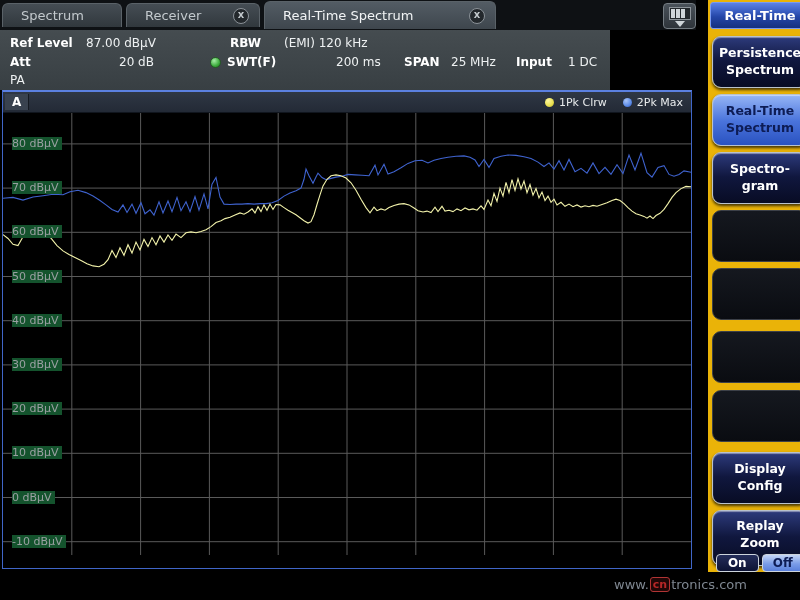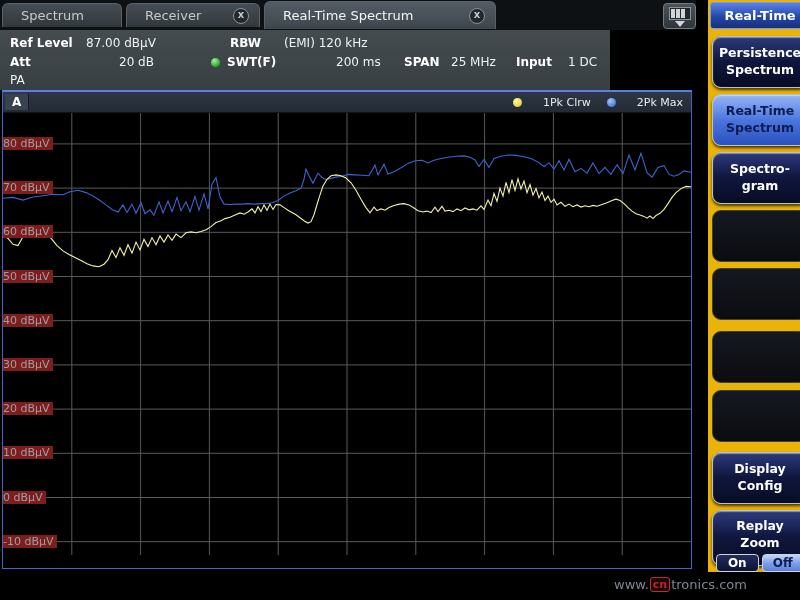--- a/index.html
+++ b/index.html
@@ -31,25 +31,25 @@
        background:radial-gradient(circle at 35% 30%,#a6eda6,#3fae3f 60%,#1d7a1d);border:1px solid #245c24;}
 
   
   #chartwin{position:absolute;left:2px;top:90px;width:690px;height:479px;box-sizing:border-box;
             border:1px solid #4066c8;border-top:2px solid #5b80e0;background:#000;}
   #charthead{height:20px;background:linear-gradient(#2f3744,#232a36);display:flex;align-items:center;
              border-bottom:1px solid #10151d;}
   #winid{margin-left:2px;padding:0 7px;height:16px;line-height:16px;background:#39424f;color:#fff;
          font-weight:bold;font-size:12px;border-right:1px solid #151a22;}
   #legend{margin-left:auto;display:flex;gap:16px;margin-right:8px;font-size:11px;color:#e8ebec;align-items:center;}
-  .legitem{display:flex;align-items:center;gap:21px;}
+  .legitem{display:flex;align-items:center;gap:5px;}
   .dot{width:9px;height:9px;border-radius:50%;}
   #plot{position:relative;width:688px;height:442px;background:#000;}
   #plot svg{position:absolute;left:0;top:0;}
-  .ylab{position:absolute;left:0;color:#9aa0a2;font-size:11px;line-height:13px;background:#7f1d1d;padding-right:3px;}
+  .ylab{position:absolute;left:9px;color:#9aa0a2;font-size:11px;line-height:13px;background:#14532d;padding-right:3px;}
   #cfbar{height:15px;background:#000;border-top:1px solid #3a5cb8;display:flex;justify-content:space-between;
          padding:0 6px;font-size:12px;font-weight:bold;color:#fff;line-height:15px;}
 
   
   #sidebar{position:absolute;left:708px;top:0;width:104px;height:572px;background:#eab308;}
   #sidetitle{position:absolute;left:2px;top:2px;width:100px;height:27px;border-radius:3px;
              background:linear-gradient(#5b82e8,#2446a8 55%,#16307e);border:1px solid #7a9af0;box-sizing:border-box;
              color:#fff;font-weight:bold;font-size:13px;display:flex;align-items:center;justify-content:center;}
   .skey{position:absolute;left:4px;width:96px;height:52px;border-radius:9px;border:1px solid #b9c2cc;
         box-sizing:border-box;box-shadow:inset 0 1px 1px rgba(255,255,255,.45),0 2px 3px rgba(0,0,0,.7);

